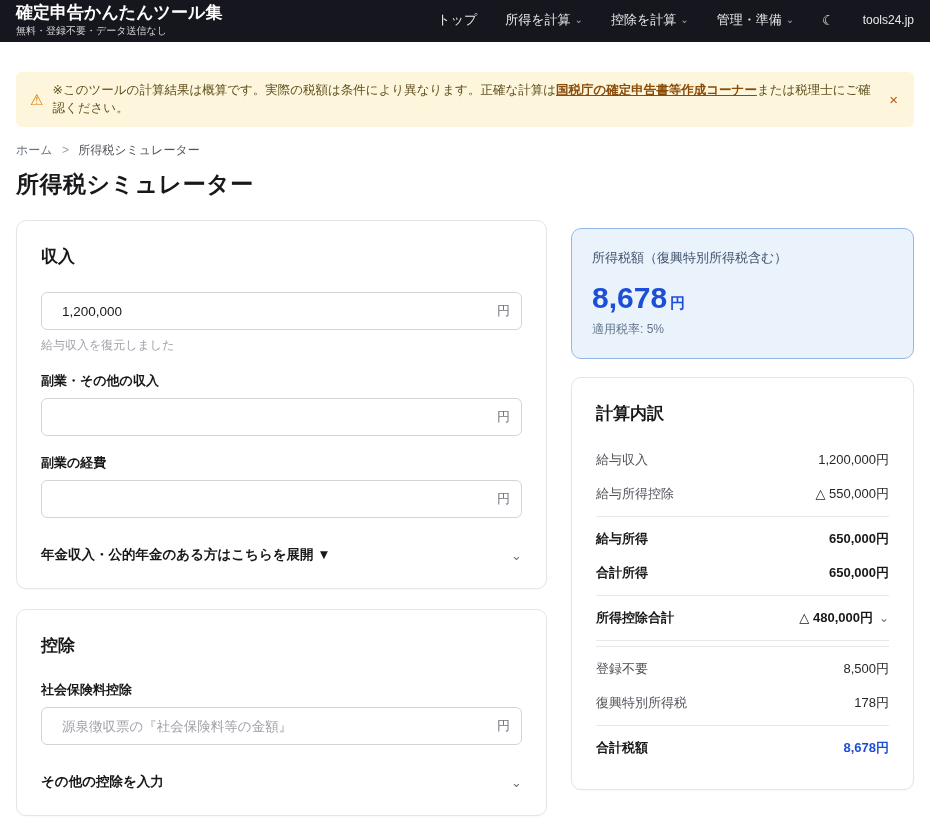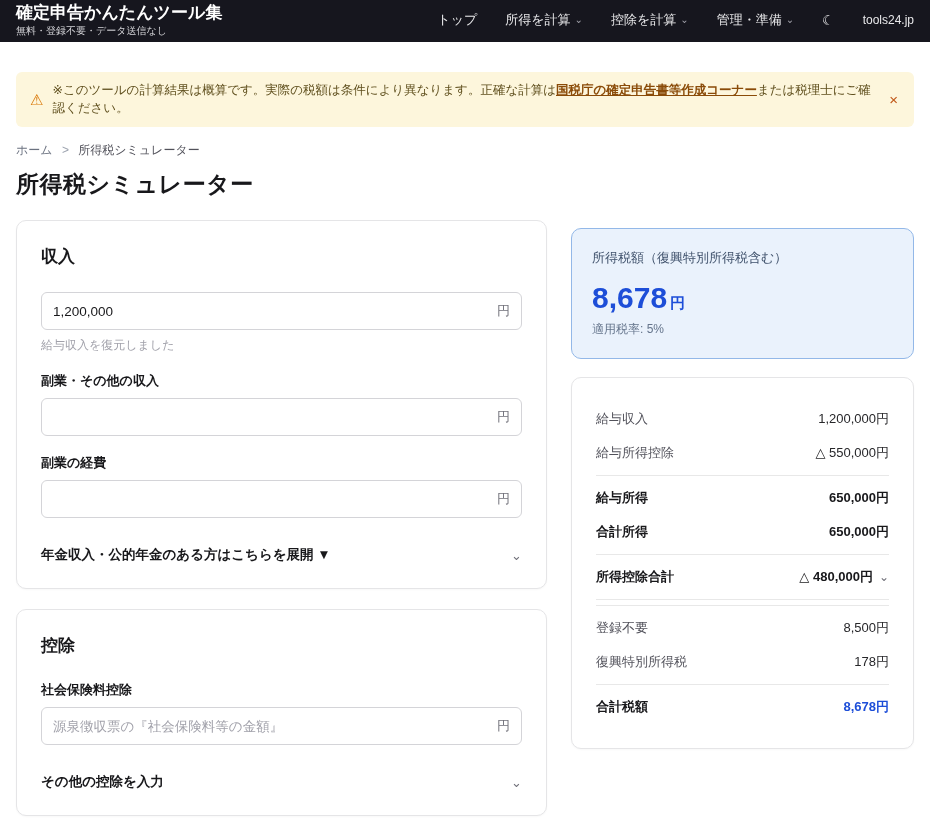--- a/index.html
+++ b/index.html
@@ -66,21 +66,21 @@
   .card h2 { font-size: 17px; margin: 0 0 24px; }
 
   .field-label { font-size: 13px; font-weight: bold; margin: 18px 0 8px; }
   .field-label:first-of-type { margin-top: 0; }
   .input-wrap { position: relative; }
   input.text-input {
     width: 100%;
     height: 38px;
     border: 1px solid #d4d4d8;
     border-radius: 6px;
-    padding: 0 36px 0 11px;
+    padding: 0 36px 0 20px;
     font-size: 13.5px;
     font-family: inherit;
     color: #18181b;
     outline: none;
     background: #fff;
   }
   input.text-input::placeholder { color: #a1a1aa; }
   .unit-suffix {
     position: absolute; right: 12px; top: 50%; transform: translateY(-50%);
     color: #71717a; font-size: 13px; pointer-events: none;
@@ -216,20 +216,21 @@
       <div class="result-amount">
         <span>8,678</span><span class="yen-small">円</span>
       </div>
       <div class="result-rate">
         <span>適用税率:</span>
         <span>5%</span>
       </div>
     </section>
 
     <section class="card breakdown-card">
+      <h2>計算内訳</h2>
 
       <div class="bk-row">
         <span class="bk-label">給与収入</span>
         <span class="bk-value">1,200,000円</span>
       </div>
       <div class="bk-row">
         <span class="bk-label">給与所得控除</span>
         <span class="bk-value">△ 550,000円</span>
       </div>
 

